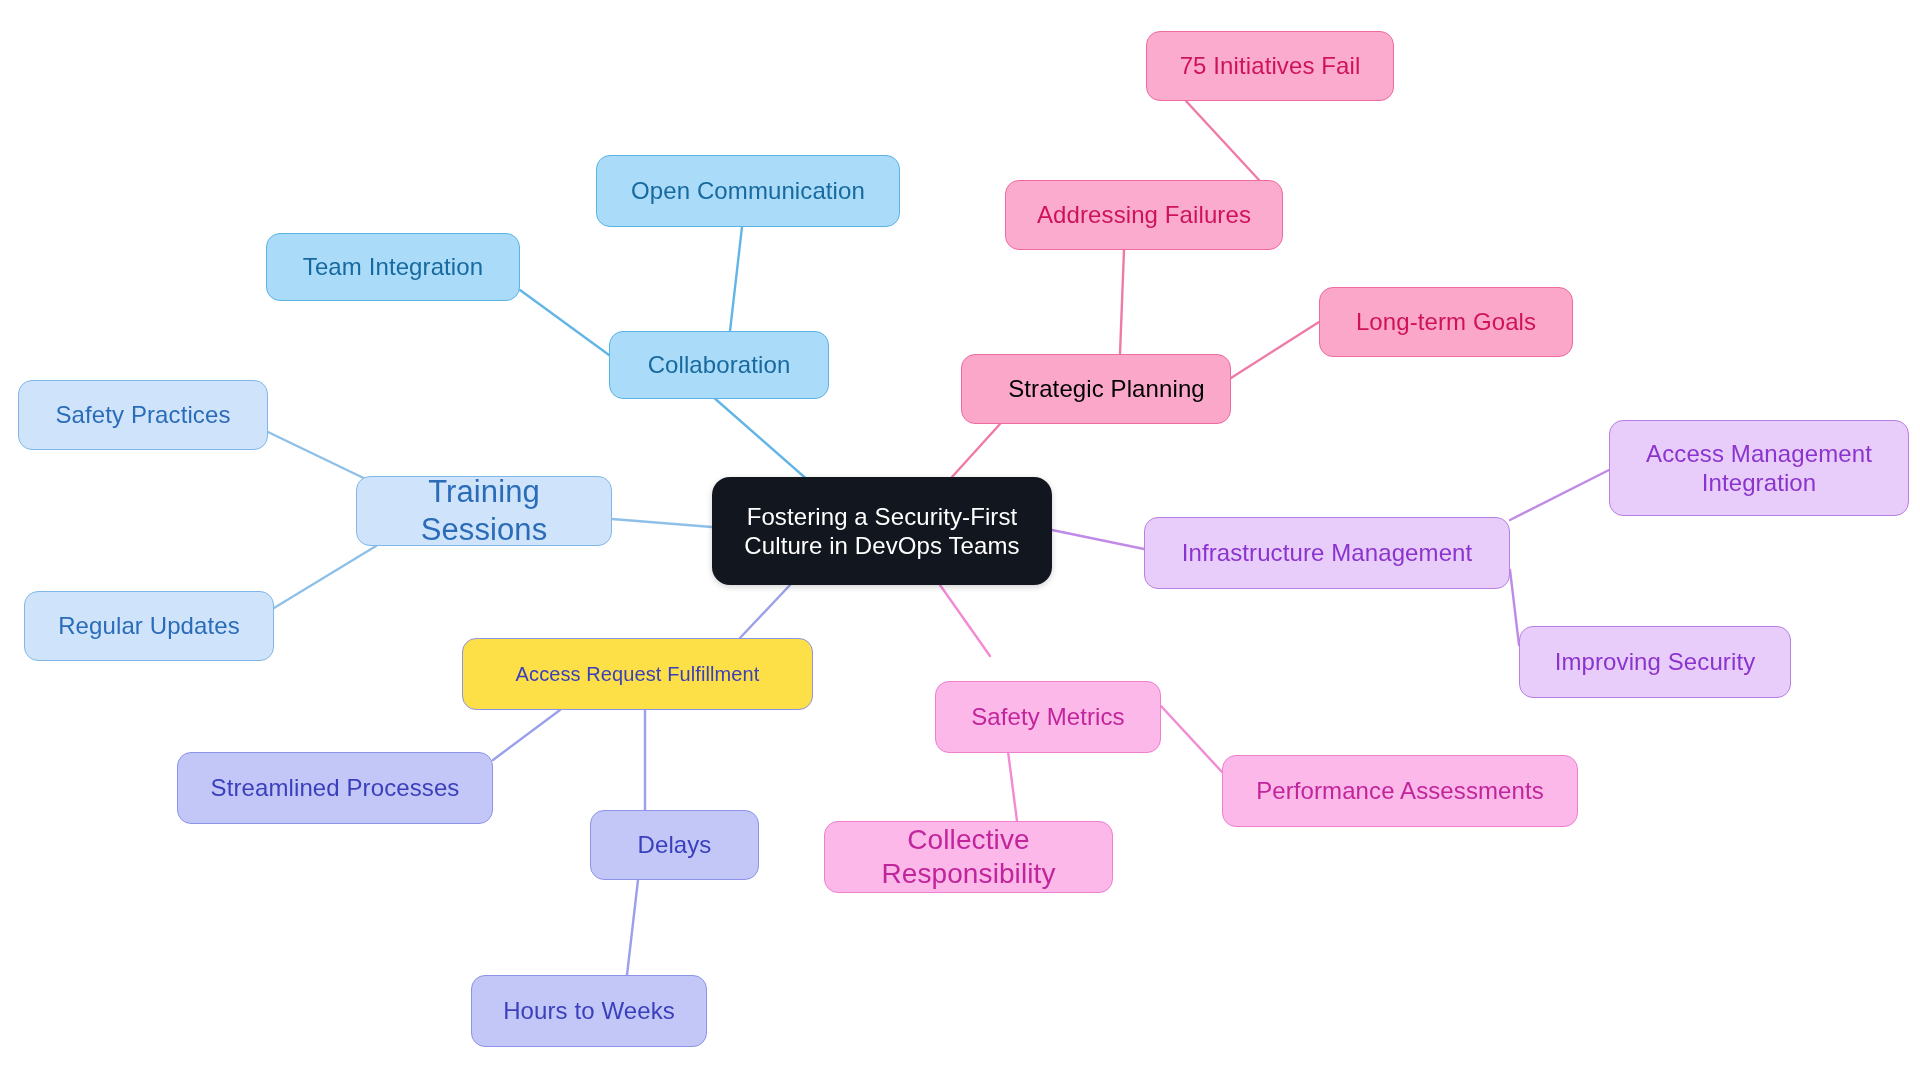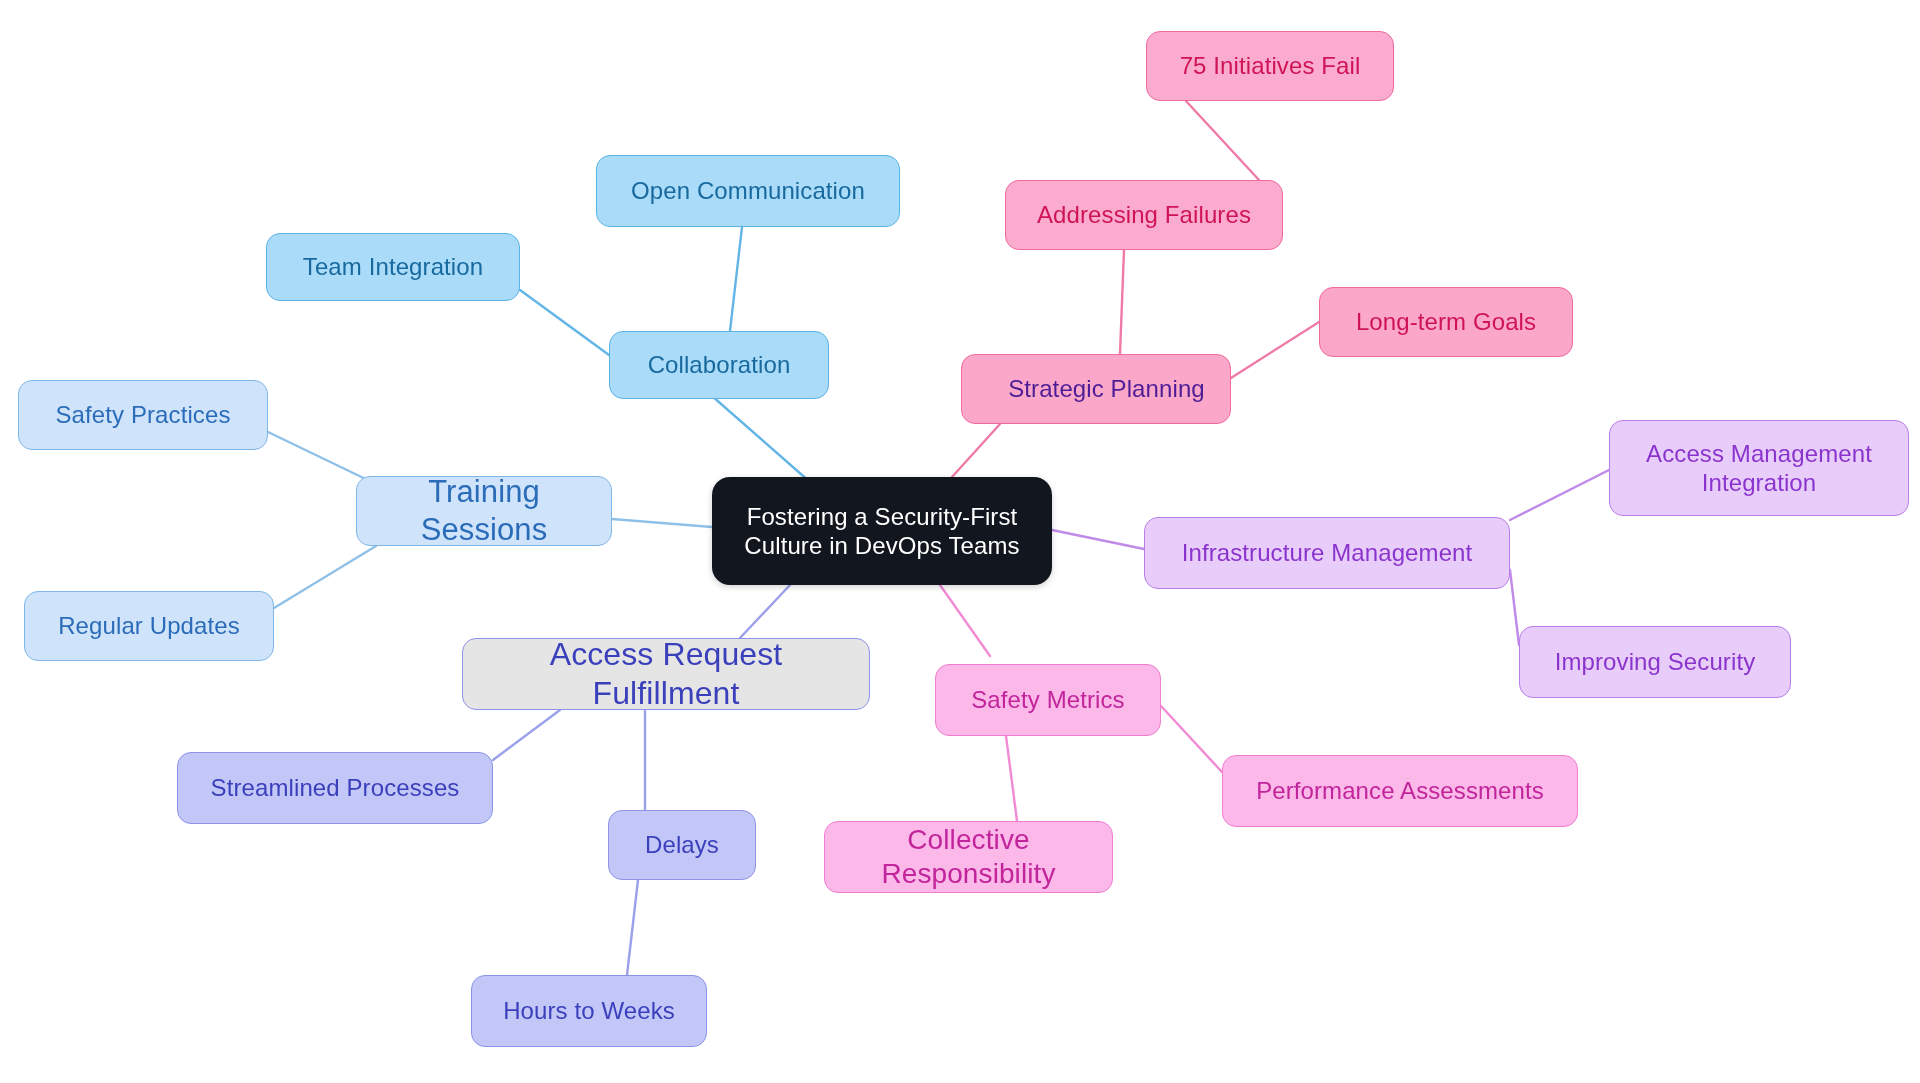--- a/index.html
+++ b/index.html
@@ -74,30 +74,30 @@
       <line x1="1124" y1="250" x2="1120" y2="354" stroke="#ef7aa8" stroke-width="2.4" stroke-linecap="round"></line>
       <line x1="1319" y1="322" x2="1231" y2="378" stroke="#ef7aa8" stroke-width="2.4" stroke-linecap="round"></line>
       <line x1="1186" y1="101" x2="1259" y2="180" stroke="#ef7aa8" stroke-width="2.4" stroke-linecap="round"></line>
     </svg>
 <div class="node" style="left: 609px; top: 331px; width: 220px; height: 68px; background: rgb(170, 220, 250); border-color: rgb(91, 179, 228); color: rgb(23, 105, 158); font-size: 24px;"><span>Collaboration</span></div>
     <div class="node" style="left: 596px; top: 155px; width: 304px; height: 72px; background: rgb(170, 220, 250); border-color: rgb(91, 179, 228); color: rgb(23, 105, 158); font-size: 24px;"><span>Open Communication</span></div>
     <div class="node" style="left: 266px; top: 233px; width: 254px; height: 68px; background: rgb(170, 220, 250); border-color: rgb(91, 179, 228); color: rgb(23, 105, 158); font-size: 24px;"><span>Team Integration</span></div>
     <div class="node" style="left: 356px; top: 476px; width: 256px; height: 70px; background: rgb(207, 228, 251); border-color: rgb(127, 184, 232); color: rgb(43, 108, 184); font-size: 31px;"><span>Training Sessions</span></div>
     <div class="node" style="left: 18px; top: 380px; width: 250px; height: 70px; background: rgb(207, 228, 251); border-color: rgb(127, 184, 232); color: rgb(43, 108, 184); font-size: 24px;"><span>Safety Practices</span></div>
     <div class="node" style="left: 24px; top: 591px; width: 250px; height: 70px; background: rgb(207, 228, 251); border-color: rgb(127, 184, 232); color: rgb(43, 108, 184); font-size: 24px;"><span>Regular Updates</span></div>
-    <div class="node" style="left: 462px; top: 638px; width: 408px; height: 72px; background: #e5e5e5; border-color: rgb(141, 147, 232); color: rgb(58, 63, 187); font-size: 32px;"><span>Access Request Fulfillment</span></div>
+    <div class="node" style="left: 462px; top: 638px; width: 351px; height: 72px; background: #fde047; border-color: rgb(141, 147, 232); color: rgb(58, 63, 187); font-size: 20px;"><span>Access Request Fulfillment</span></div>
     <div class="node" style="left: 177px; top: 752px; width: 316px; height: 72px; background: rgb(195, 199, 248); border-color: rgb(141, 147, 232); color: rgb(58, 63, 187); font-size: 24px;"><span>Streamlined Processes</span></div>
-    <div class="node" style="left: 608px; top: 810px; width: 148px; height: 70px; background: rgb(195, 199, 248); border-color: rgb(141, 147, 232); color: rgb(58, 63, 187); font-size: 24px;"><span>Delays</span></div>
+    <div class="node" style="left: 590px; top: 810px; width: 169px; height: 70px; background: rgb(195, 199, 248); border-color: rgb(141, 147, 232); color: rgb(58, 63, 187); font-size: 24px;"><span>Delays</span></div>
     <div class="node" style="left: 471px; top: 975px; width: 236px; height: 72px; background: rgb(195, 199, 248); border-color: rgb(141, 147, 232); color: rgb(58, 63, 187); font-size: 24px;"><span>Hours to Weeks</span></div>
-    <div class="node" style="left: 935px; top: 664px; width: 226px; height: 72px; background: rgb(251, 184, 232); border-color: rgb(240, 127, 208); color: rgb(194, 36, 155); font-size: 24px;"><span>Safety Metrics</span></div>
+    <div class="node" style="left: 935px; top: 681px; width: 226px; height: 72px; background: rgb(251, 184, 232); border-color: rgb(240, 127, 208); color: rgb(194, 36, 155); font-size: 24px;"><span>Safety Metrics</span></div>
     <div class="node" style="left: 824px; top: 821px; width: 289px; height: 72px; background: rgb(251, 184, 232); border-color: rgb(240, 127, 208); color: rgb(194, 36, 155); font-size: 28px;"><span>Collective Responsibility</span></div>
     <div class="node" style="left: 1222px; top: 755px; width: 356px; height: 72px; background: rgb(251, 184, 232); border-color: rgb(240, 127, 208); color: rgb(194, 36, 155); font-size: 24px;"><span>Performance Assessments</span></div>
     <div class="node" style="left: 1144px; top: 517px; width: 366px; height: 72px; background: rgb(232, 205, 251); border-color: rgb(185, 127, 230); color: rgb(139, 52, 205); font-size: 24px;"><span>Infrastructure Management</span></div>
     <div class="node" style="left: 1609px; top: 420px; width: 300px; height: 96px; background: rgb(232, 205, 251); border-color: rgb(185, 127, 230); color: rgb(139, 52, 205); font-size: 24px;"><span>Access Management
 Integration</span></div>
     <div class="node" style="left: 1519px; top: 626px; width: 272px; height: 72px; background: rgb(232, 205, 251); border-color: rgb(185, 127, 230); color: rgb(139, 52, 205); font-size: 24px;"><span>Improving Security</span></div>
-    <div class="node" style="left: 961px; top: 354px; width: 270px; height: 70px; background: rgb(251, 167, 202); border-color: rgb(239, 106, 158); color: #4c1d95; font-size: 24px; padding-left: 31px;"><span>Strategic Planning</span></div>
+    <div class="node" style="left: 961px; top: 354px; width: 270px; height: 70px; background: rgb(251, 167, 202); border-color: rgb(239, 106, 158); color: #000000; font-size: 24px; padding-left: 31px;"><span>Strategic Planning</span></div>
     <div class="node" style="left: 981px; top: 180px; width: 278px; height: 70px; background: rgb(251, 172, 206); border-color: rgb(239, 106, 158); color: rgb(207, 19, 89); font-size: 24px; margin-left: 24px;"><span>Addressing Failures</span></div>
     <div class="node" style="left: 1319px; top: 287px; width: 254px; height: 70px; background: rgb(251, 167, 202); border-color: rgb(239, 106, 158); color: rgb(207, 19, 89); font-size: 24px;"><span>Long-term Goals</span></div>
     <div class="node" style="left: 1146px; top: 31px; width: 248px; height: 70px; background: rgb(251, 172, 206); border-color: rgb(239, 106, 158); color: rgb(207, 19, 89); font-size: 24px;"><span>75 Initiatives Fail</span></div>
     <div class="node root" style="left: 712px; top: 477px; width: 340px; height: 108px; background: rgb(17, 22, 31); border-color: rgb(17, 22, 31); color: rgb(255, 255, 255); font-size: 24px;"><span>Fostering a Security-First
 Culture in DevOps Teams</span></div>
   </div>
 
 </body></html>

